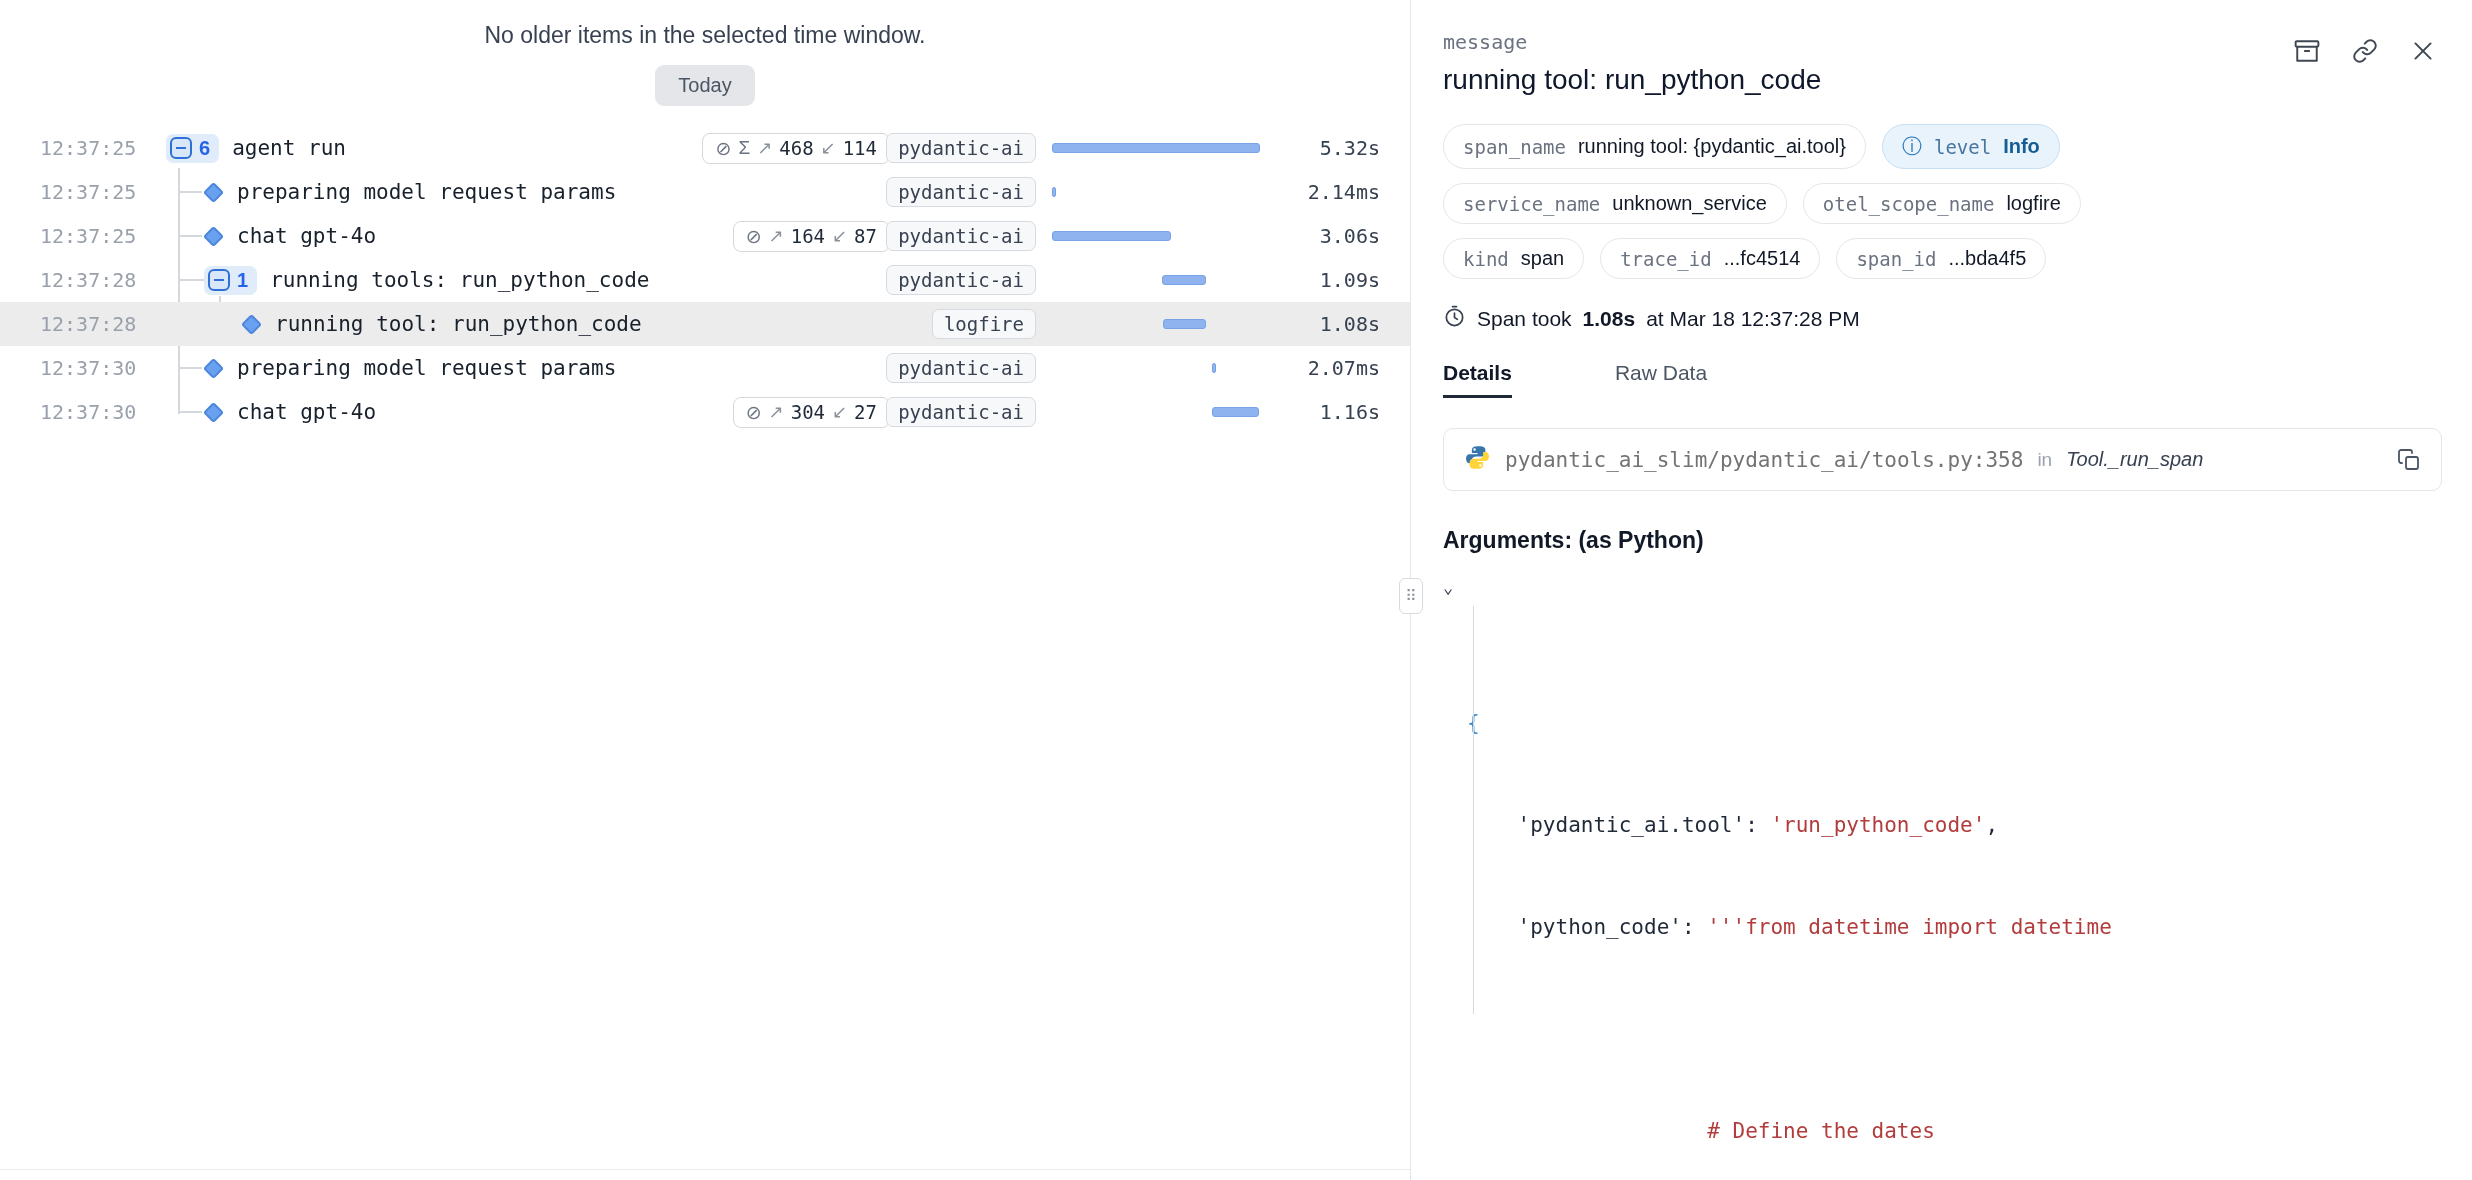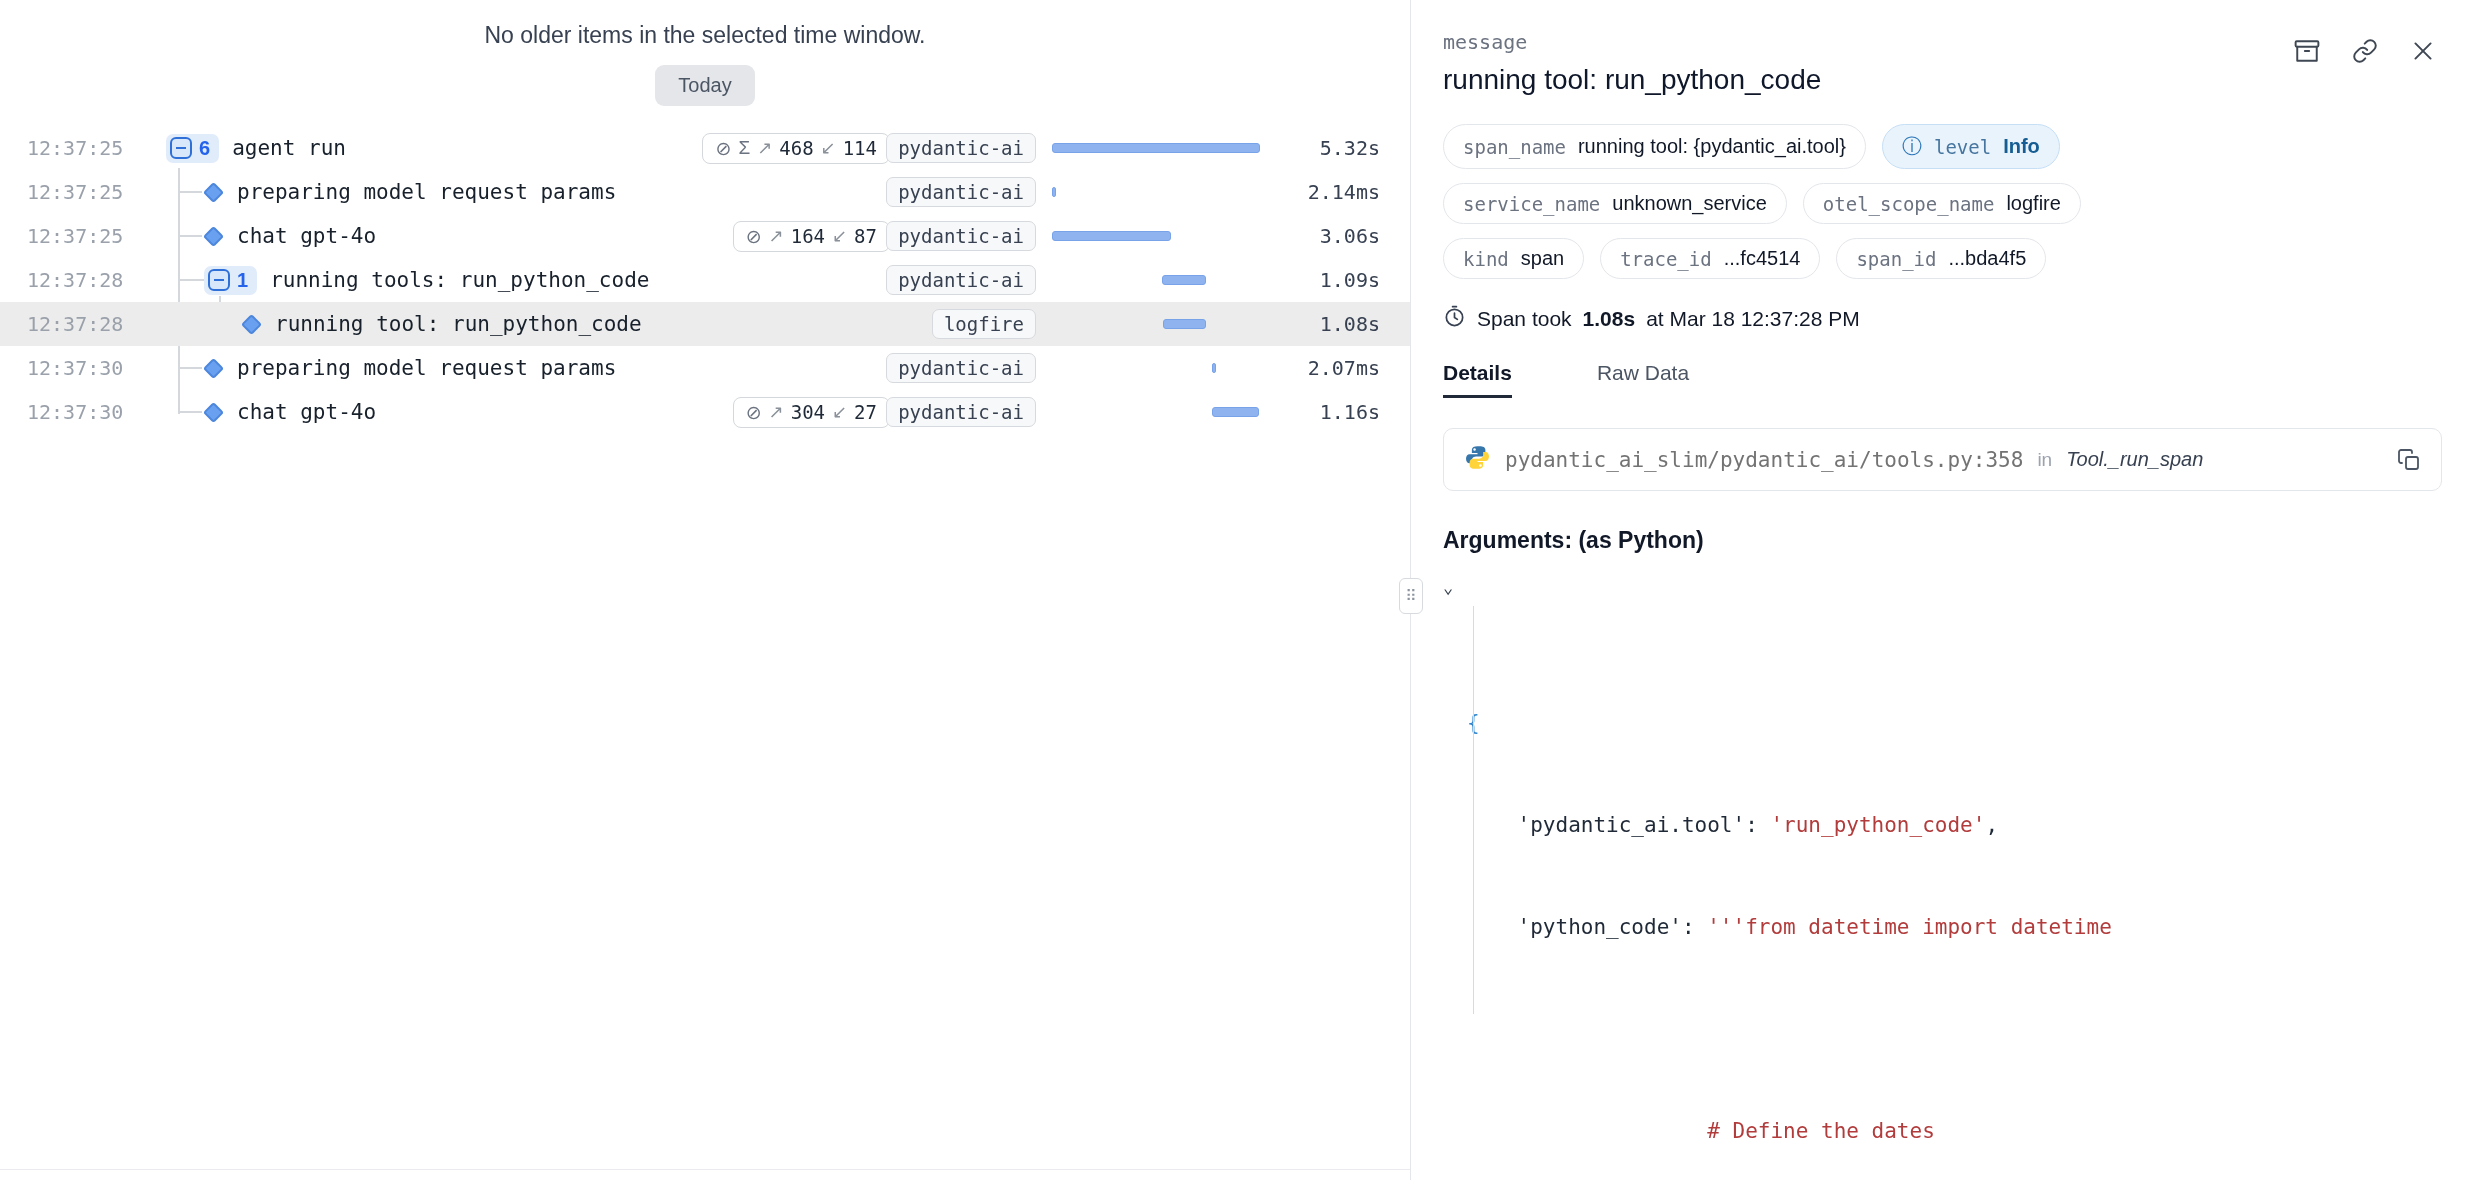--- a/index.html
+++ b/index.html
@@ -13,21 +13,21 @@
   .left::after { content:""; position:absolute; left:0; right:0; bottom:10px;
     border-bottom:1px solid #e9ebee; }
   .left-header { padding-top:22px; text-align:center; }
   .notice { font-size:23px; color:#374151; }
   .today-btn { margin-top:16px; display:inline-block; background:#e4e6ea; color:#4b5563;
     font-size:20px; padding:9px 23px; border-radius:9px; cursor:default; }
 
   .rows { position:relative; margin-top:20px; }
   .row { display:flex; align-items:center; height:44px; padding:0 30px 0 0; position:relative; }
   .row.selected { background:#ececec; }
-  .time { flex:none; width:149px; padding-left:27px; font-family:"DejaVu Sans Mono",monospace;
+  .time { flex:none; width:149px; padding-left:40px; font-family:"DejaVu Sans Mono",monospace;
     font-size:20px; color:#9aa1ab; }
   .tree { display:flex; align-items:center; flex:1; min-width:0; padding-left:17px; }
   .ind1 { flex:none; width:38px; }
   .ind2 { flex:none; width:76px; }
   .diamond { flex:none; width:15px; height:15px; background:#69a0ef; border:2px solid #4c86dd;
     border-radius:3px; transform:rotate(45deg); margin:0 16px 0 2px; }
   .grp { display:flex; align-items:center; gap:7px; background:#e1ecfb; border-radius:7px;
     padding:3px 9px 3px 4px; margin-right:13px; flex:none; }
   .bx { width:22px; height:22px; border:2px solid #2e6fd8; border-radius:6px; background:#d8e7fa;
     position:relative; }
@@ -83,21 +83,21 @@
   .chip.level { background:#e9f3fc; border-color:#c6dff5; }
   .chip.level .k { color:#46759f; }
   .chip.level .v { color:#155d92; font-weight:600; }
   .chip.level .ic { color:#2b77b8; font-size:20px; }
 
   .took { margin-top:26px; display:flex; align-items:center; gap:11px; font-size:21px;
     color:#111827; }
   .took .d { font-weight:600; }
   .took svg { color:#374151; }
 
-  .tabs { margin-top:28px; display:flex; gap:42px; font-size:21px; }
+  .tabs { margin-top:28px; display:flex; gap:60px; font-size:21px; }
   .tab { padding-bottom:10px; cursor:pointer; }
   .tab.active { color:#111827; font-weight:600; border-bottom:3px solid #1f2937; }
   .tab.inactive { color:#4b5563;margin-left:43px; }
 
   .locbox { margin-top:30px; border:1px solid #e3e6ea; border-radius:10px; padding:15px 20px;
     display:flex; align-items:center; gap:14px; cursor:pointer; }
   .loc-path { font-family:"DejaVu Sans Mono",monospace; font-size:21px; color:#737373; }
   .loc-in { color:#9ca3af; font-size:19px; }
   .loc-fn { font-style:italic; font-size:20px; color:#374151; }
   .copy-btn { margin-left:auto; color:#4b5563; display:flex; cursor:pointer; }

